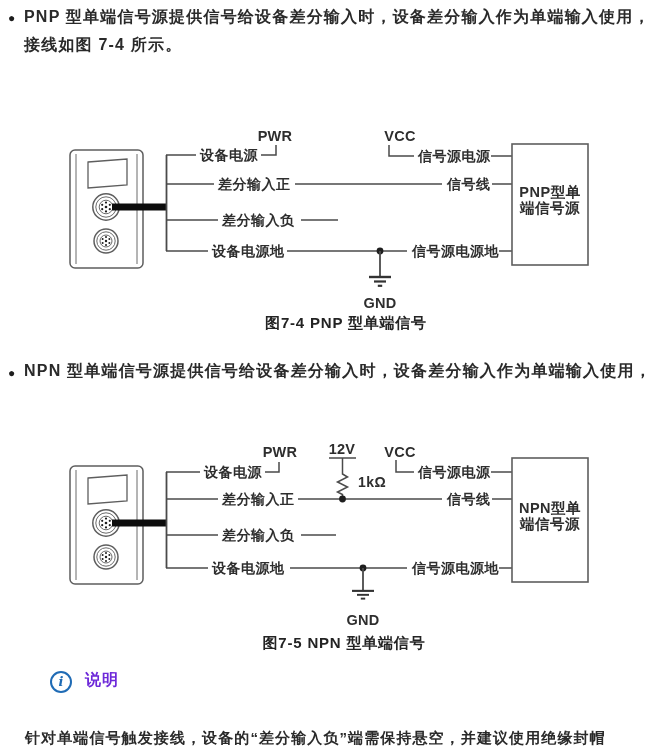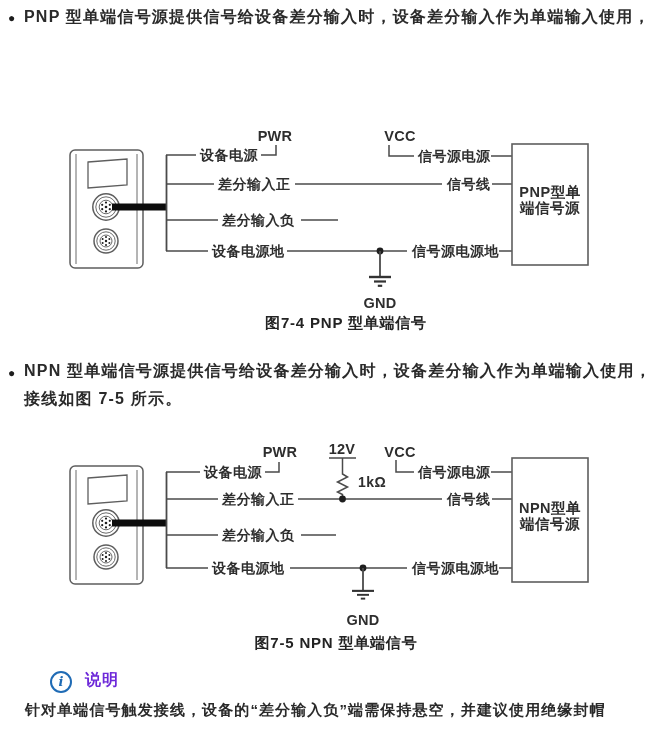--- a/index.html
+++ b/index.html
@@ -5,46 +5,46 @@
   html,body{margin:0;padding:0;background:#ffffff;}
   body{width:647px;height:752px;font-family:"Liberation Sans",sans-serif;color:#2a2a2a;}
   .page{position:relative;width:647px;height:752px;overflow:hidden;background:#ffffff;}
   .txt{position:absolute;font-size:16px;font-weight:600;letter-spacing:1.2px;white-space:nowrap;color:#2a2a2a;}
   .bullet{position:absolute;font-size:12px;font-weight:700;color:#1d1d1d;letter-spacing:0;}
   .caption{position:absolute;width:600px;text-align:center;font-size:15px;font-weight:700;letter-spacing:0.8px;color:#232323;white-space:nowrap;}
   .note-icon{position:absolute;left:50px;top:671px;width:18px;height:18px;border:2px solid #1f6bb5;border-radius:50%;
     color:#1f6bb5;font-family:"DejaVu Serif",serif;font-style:italic;font-weight:700;font-size:13px;
     line-height:18px;text-align:center;}
   .note-title{position:absolute;left:85px;top:670px;font-size:16px;font-weight:700;letter-spacing:1px;color:#6d28d9;}
-  .note-body{position:absolute;left:25px;font-size:15px;font-weight:600;letter-spacing:1.1px;white-space:nowrap;color:#2a2a2a;}
+  .note-body{position:absolute;left:25px;font-size:15px;font-weight:600;letter-spacing:1.1px;white-space:nowrap;color:#2a2a2a;margin-top:28px;}
   svg{position:absolute;left:0;top:0;}
   .wire{stroke:#4a4a4a;stroke-width:1.5;fill:none;}
   .wire2{stroke:#4a4a4a;stroke-width:1.8;fill:none;}
   .dev{stroke:#5e5e5e;stroke-width:1.5;fill:#ffffff;}
   .devthin{stroke:#6a6a6a;stroke-width:1;fill:none;}
   .dot{fill:#1e1e1e;stroke:none;}
   .cable{fill:#0c0c0c;stroke:none;}
   text.dlabel{font-size:14px;font-weight:600;fill:#2e2e2e;letter-spacing:0.5px;}
   text.rail{font-size:14.5px;font-weight:600;fill:#2e2e2e;letter-spacing:0.3px;}
   text.boxlbl{font-size:14.5px;font-weight:600;fill:#2e2e2e;text-anchor:middle;letter-spacing:0.5px;}
 </style>
 </head>
 <body>
 
 <div class="page">
 
   <div class="bullet" style="left:8px;top:11px">●</div>
   <div class="txt" style="left:24px;top:7px">PNP 型单端信号源提供信号给设备差分输入时，设备差分输入作为单端输入使用，</div>
+  <div class="txt" style="left:24px;top:35px">接线如图 7-4 所示。</div>
 
   <div class="bullet" style="left:8px;top:366px">●</div>
   <div class="txt" style="left:24px;top:361px">NPN 型单端信号源提供信号给设备差分输入时，设备差分输入作为单端输入使用，</div>
-  <div class="txt" style="left:24px;top:389px">接线如图 7-5 所示。</div>
 
   <div class="caption" style="left:46px;top:314px">图7-4 PNP 型单端信号</div>
-  <div class="caption" style="left:36px;top:634px">图7-5 NPN 型单端信号</div>
+  <div class="caption" style="left:44px;top:634px">图7-5 NPN 型单端信号</div>
 
   <div class="note-icon">i</div>
   <div class="note-title">说明</div>
   <div class="note-body" style="top:701px">针对单端信号触发接线，设备的“差分输入负”端需保持悬空，并建议使用绝缘封帽</div>
 
   <svg width="647" height="752" viewBox="0 0 647 752">
     <defs>
       <g id="device-graphic">
         <rect class="dev" x="70" y="150" width="73" height="118" rx="5"></rect>
         <line class="devthin" x1="76" y1="154" x2="76" y2="264"></line>

